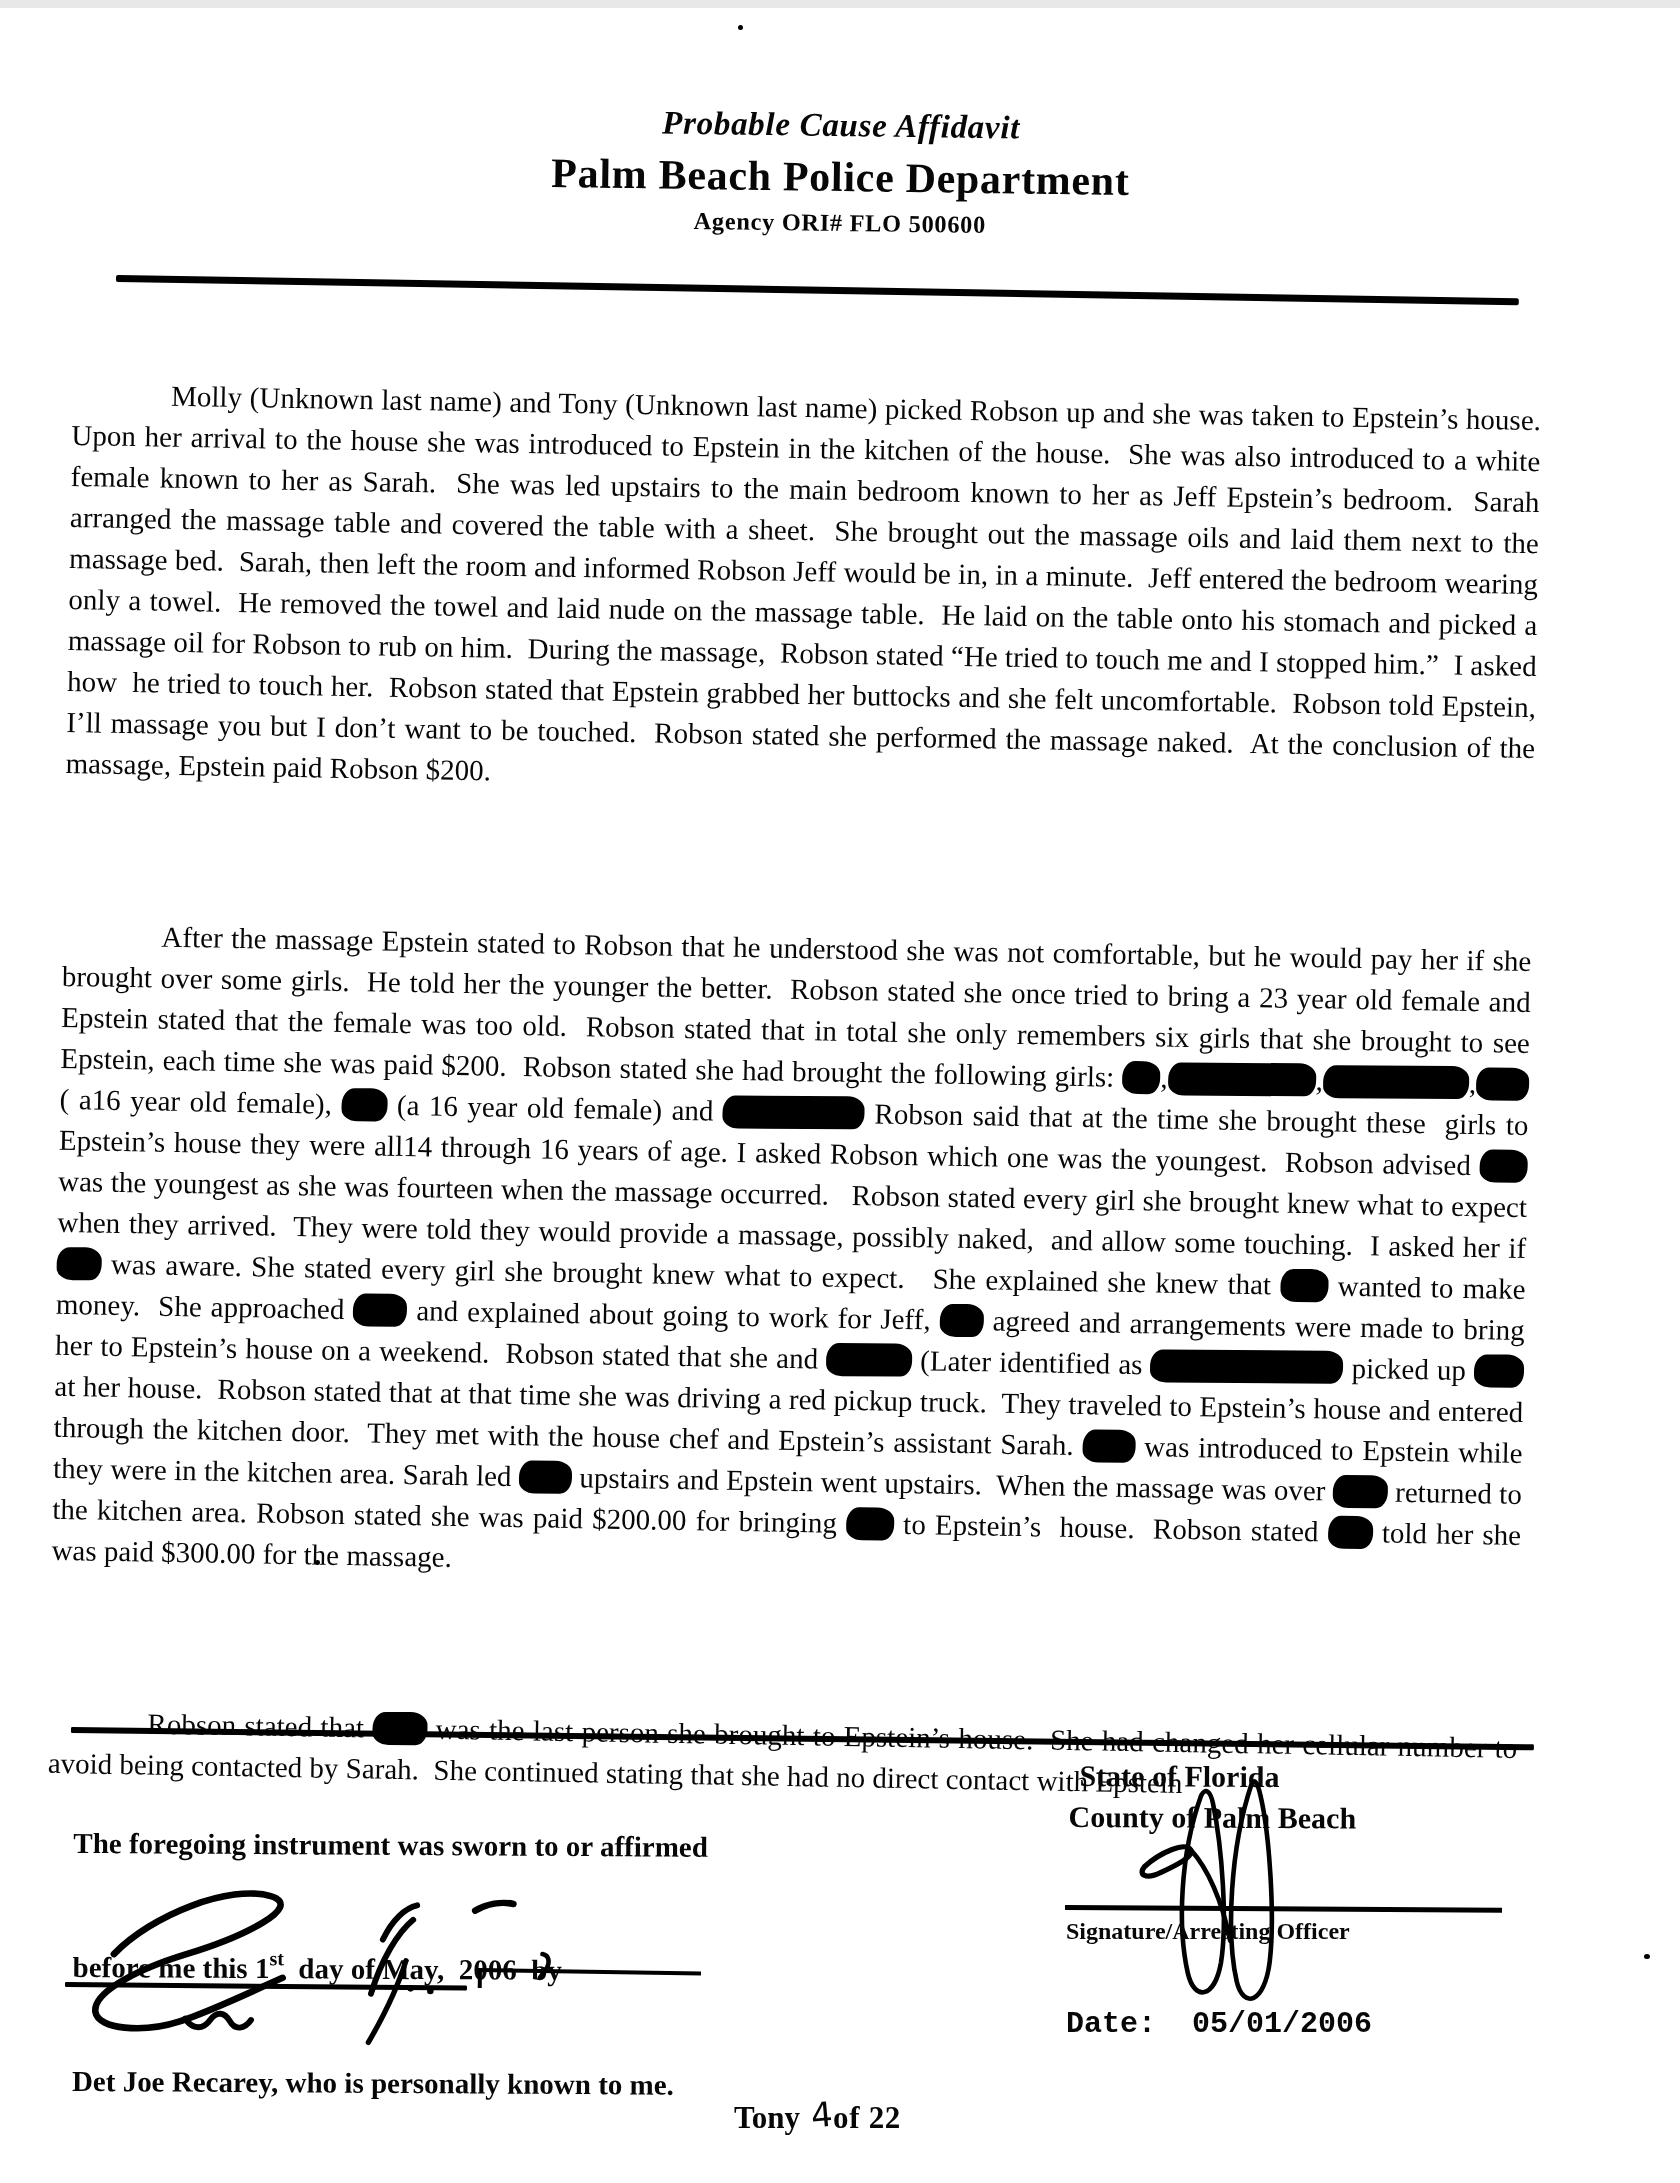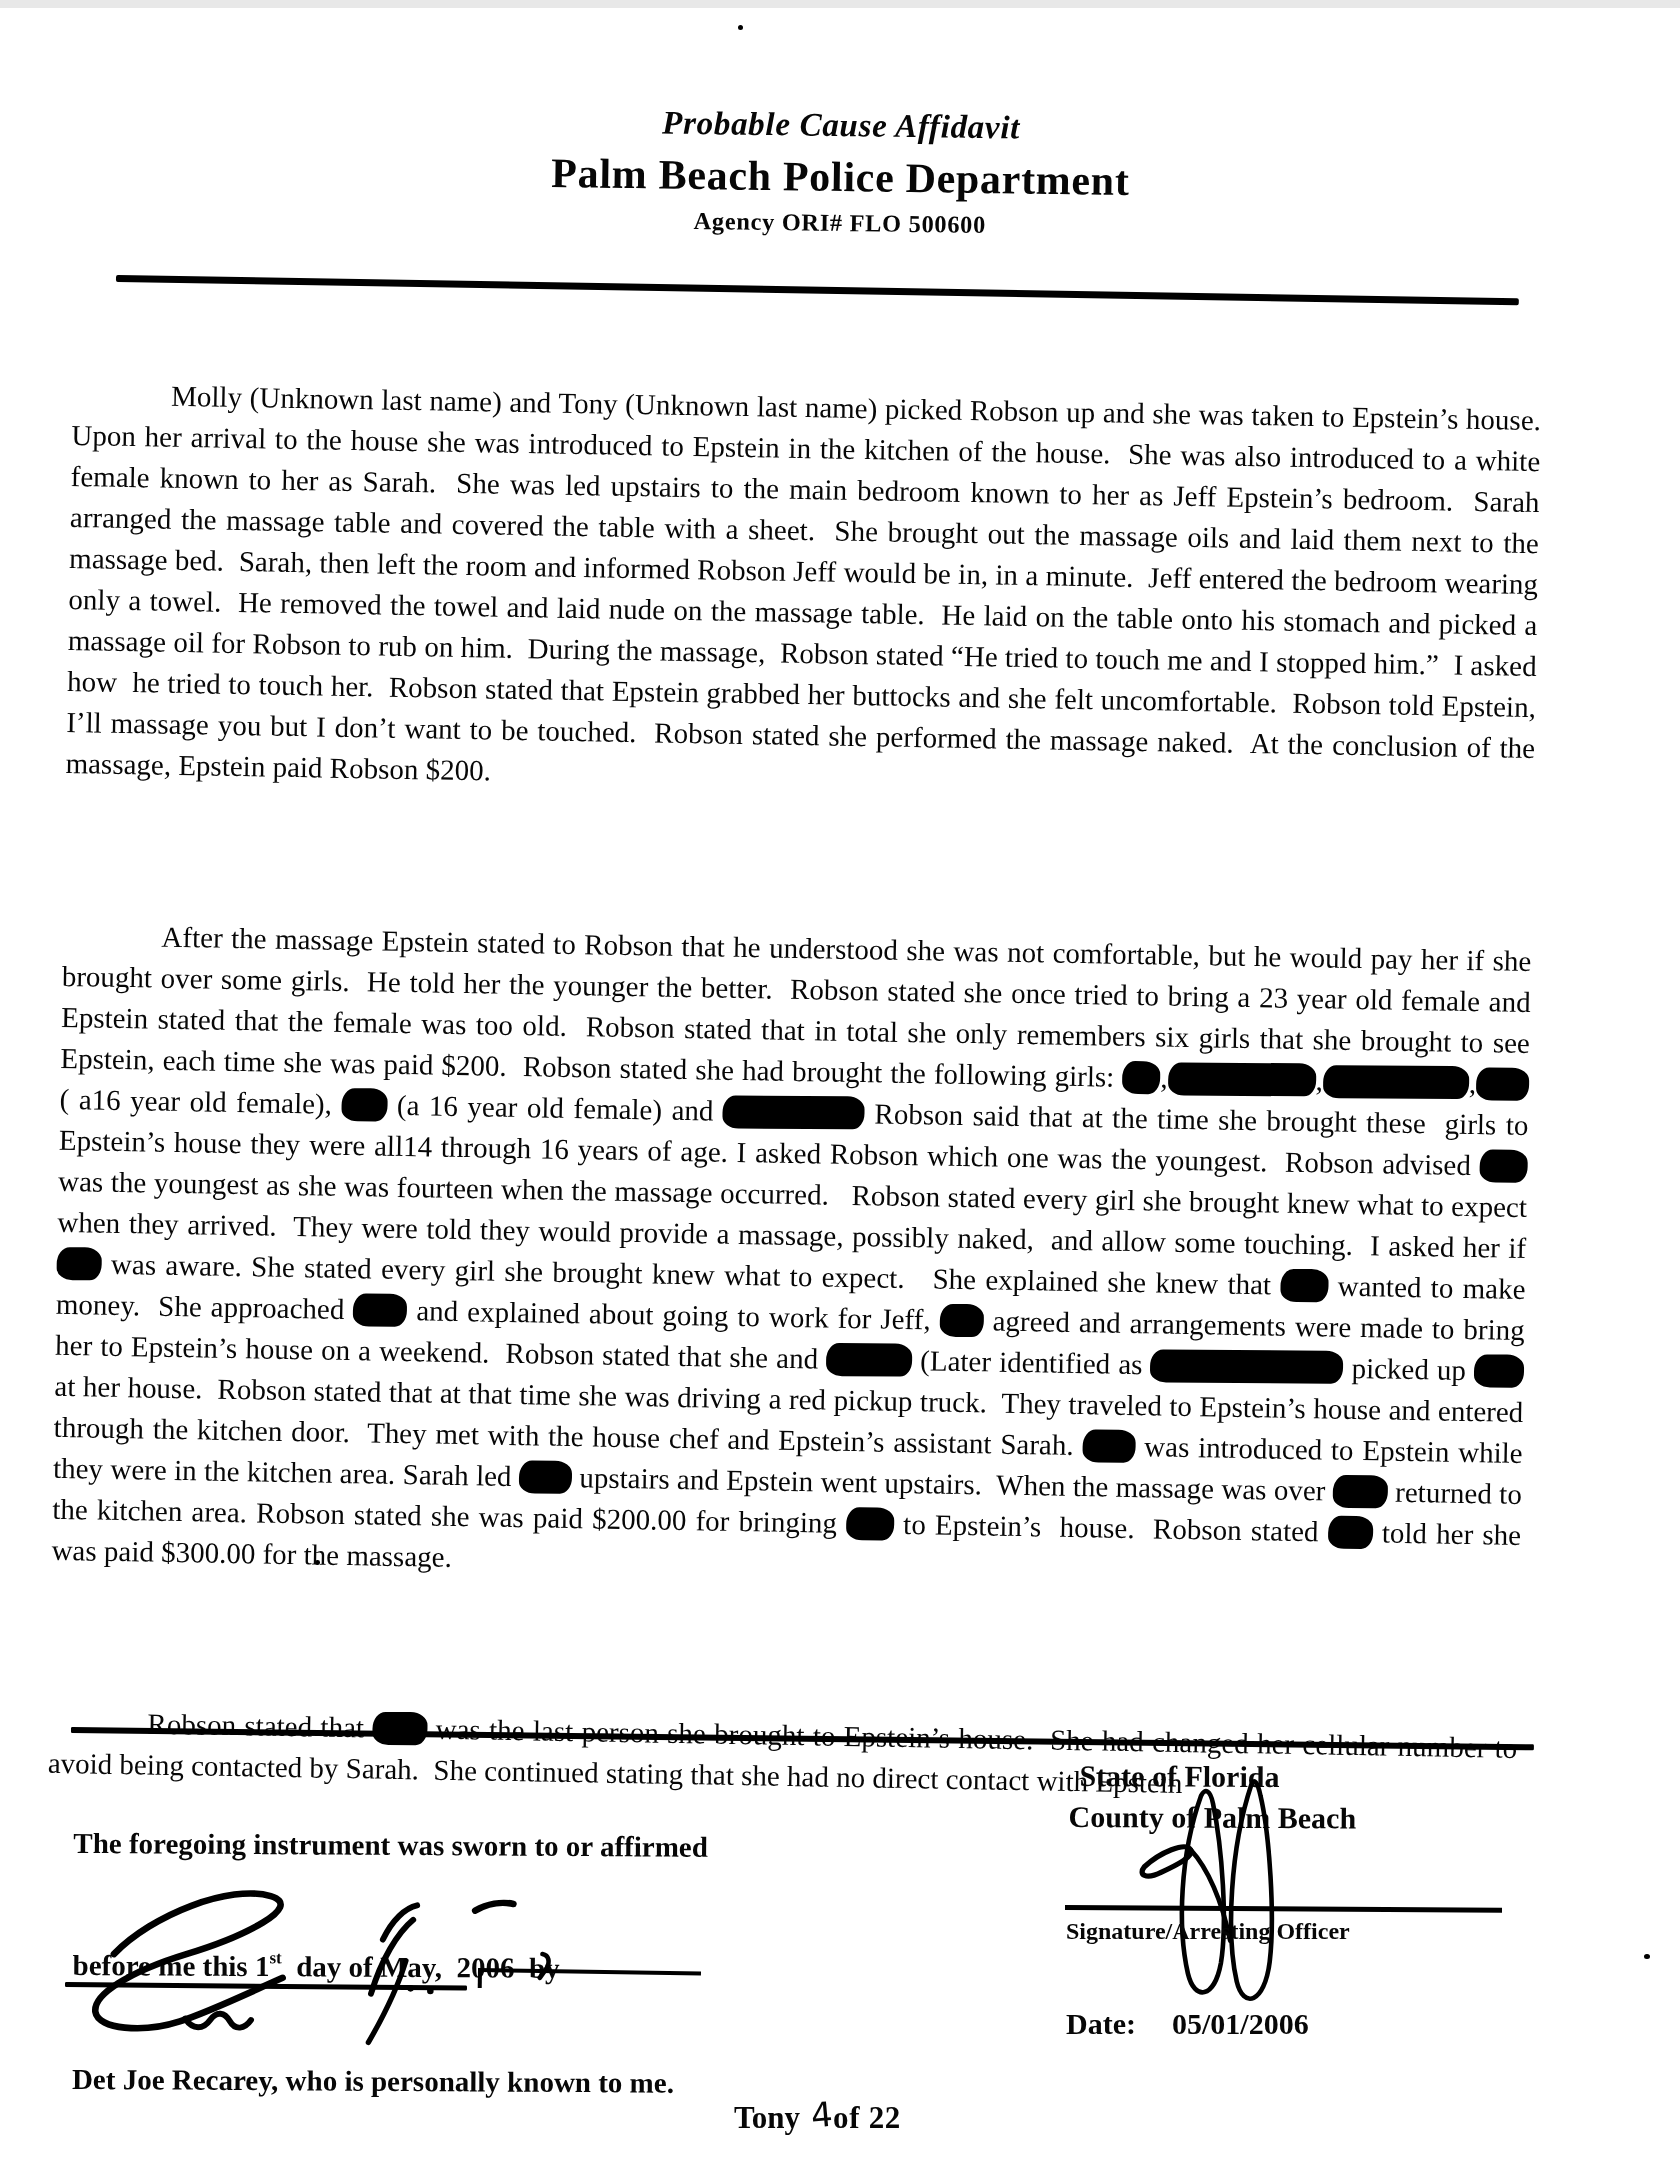--- a/index.html
+++ b/index.html
@@ -42,37 +42,37 @@
   }
   
   .bottom{position:absolute;left:0;top:1715px;width:1681px;height:468px;}
   .rule-mid{left:71px;top:4px;width:1463px;height:6px;transform:rotate(0.68deg);transform-origin:left center;border-radius:1.3px;}
   .notary{
     position:absolute;left:74px;top:25px;
     font-weight:700;font-size:29px;line-height:38px;
     white-space:pre-wrap;
     transform:rotate(0.35deg);transform-origin:0 0;
   }
-  .notary sup{font-size:17px;vertical-align:13px;}
+  .notary sup{font-size:20px;vertical-align:13px;}
   .officer-sig{position:absolute;left:73px;top:153px;overflow:visible;}
   .sig-line-1{left:65px;top:259px;width:402px;height:5.3px;transform:rotate(0.5deg);transform-origin:left center;border-radius:1.3px;}
   .sig-line-2{left:479px;top:245px;width:222px;height:4px;transform:rotate(0.9deg);transform-origin:left center;}
   .sig-line-2::before{content:"";position:absolute;left:-1.3px;top:0;width:4px;height:20px;background:#000;}
   .officer-label{position:absolute;left:73px;top:269px;font-weight:700;font-size:28px;white-space:pre;}
   .officer-label .gap{margin-left:24px;}
   .jurat{
     position:absolute;left:1069px;top:32px;
     font-weight:700;font-size:30px;line-height:41px;
     transform:rotate(0.3deg);transform-origin:0 0;
   }
   .jurat .state{margin-left:10.6px;}
   .arrest-sig{position:absolute;left:1122px;top:33px;overflow:visible;}
   .rule-right{left:1065px;top:182px;width:437px;height:4.6px;transform:rotate(0.35deg);transform-origin:left center;}
   .arrest-label{position:absolute;left:1066px;top:195px;font-weight:700;font-size:24px;}
-  .date-row{position:absolute;left:1066px;top:284px;font-weight:700;font-size:30px;}
+  .date-row{position:absolute;left:1066px;top:284px;font-weight:700;font-size:30px;font-family:Liberation Mono, monospace;}
   .date-row .date-value{margin-left:36px;}
   
   .footer{
     position:absolute;left:0;top:2088px;width:100%;
     text-align:center;font-size:31px;font-weight:700;
   }
   .footer .inner{display:inline-block;transform:translateX(-23px);}
   .footer .page-num{
     display:inline-block;
     font-family:"DejaVu Sans",sans-serif;

